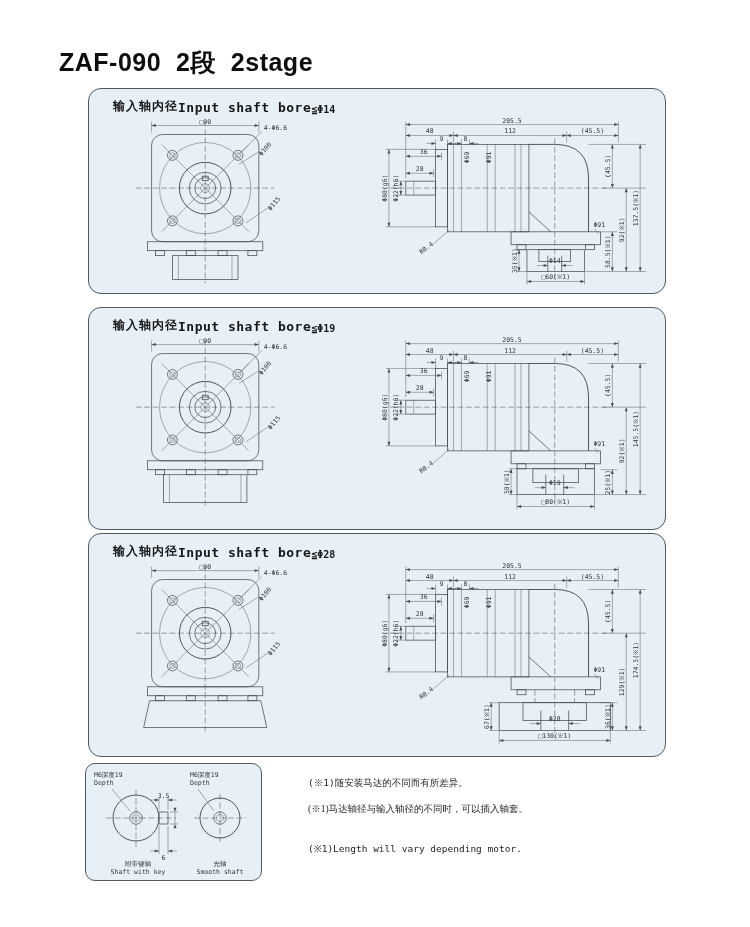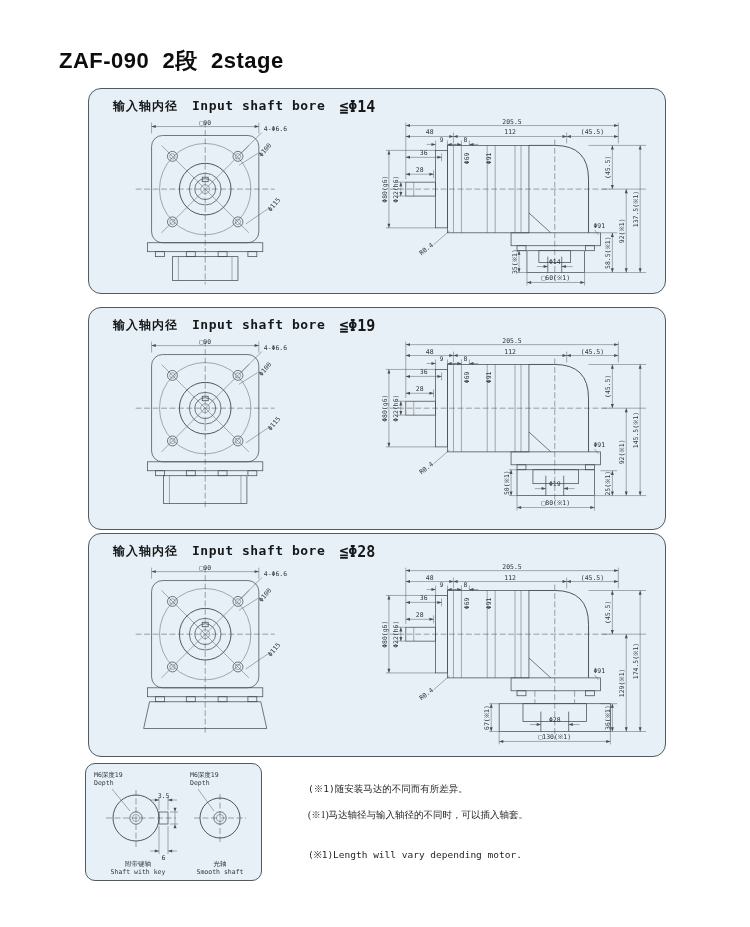--- a/index.html
+++ b/index.html
@@ -1,32 +1,32 @@
 <!DOCTYPE html>
 <html><head>
 <meta charset="utf-8">
 <style>
   html,body{margin:0;padding:0;}
   body{width:750px;height:927px;background:#ffffff;position:relative;overflow:hidden;
        font-family:"DejaVu Sans Mono","Liberation Sans",sans-serif;}
-  .page-title{position:absolute;left:59px;top:46px;margin:0;font-size:22px;font-weight:bold;
+  .page-title{position:absolute;left:59px;top:46px;margin:0;font-size:25px;font-weight:bold;
        color:#0d0d0d;font-family:"Liberation Sans",sans-serif;white-space:pre;letter-spacing:.5px;}
   .panel{position:absolute;left:88px;width:578px;background:#e7f0f6;border:1.6px solid #4e5b63;
        border-radius:13px;box-sizing:border-box;}
-  .panel-header{display:flex;align-items:flex-start;gap:14px;padding:9px 10px 0 24px;
+  .panel-header{display:flex;align-items:flex-end;padding:9px 10px 0 24px;
        font-weight:bold;color:#16181a;}
   .ph-cn{font-size:12px;letter-spacing:1px;}
   .ph-en{font-size:13px;letter-spacing:.5px;}
-  .ph-bore{font-size:15px;}
+  .ph-bore{font-size:10px;}
   .draw{display:block;margin:1px auto 0 auto;}
   .detail-box{position:absolute;left:85px;top:763px;width:177px;height:118px;background:#e7f0f6;
        border:1.6px solid #4e5b63;border-radius:10px;box-sizing:border-box;}
   .notes{position:absolute;left:308px;top:763px;width:345px;color:#1c1f22;}
   .notes p{margin:0;font-size:9.5px;line-height:12px;}
-  .notes .n-cn1{margin-top:20px;}
+  .notes .n-cn1{margin-top:14px;}
   .notes .n-cn2{margin-top:14px;font-family:Liberation Serif, serif;}
   .notes .n-en1{margin-top:28px;}
   .notes .n-en2{margin-top:14px;}
   svg line,svg path,svg rect,svg circle,svg polygon{stroke:#474c52;fill:none;stroke-width:.75;}
   svg .tn{stroke-width:.45;}
   svg .md{stroke-width:.95;}
   svg .dash{stroke-width:.5;stroke-dasharray:6 2.5;}
   svg .ar{fill:#474c52;stroke:none;}
   svg text{font-family:"DejaVu Sans Mono",monospace;font-size:6.5px;fill:#31363b;font-weight:normal;}
 </style>

